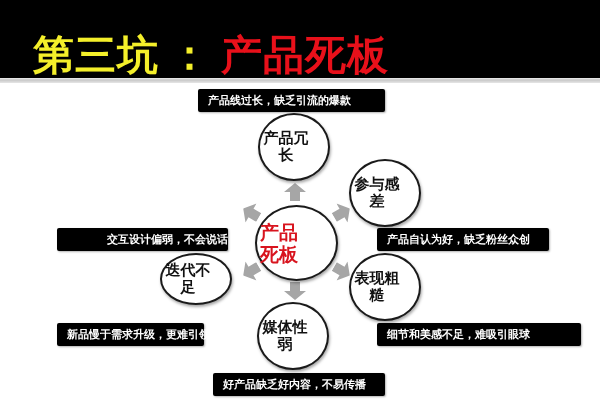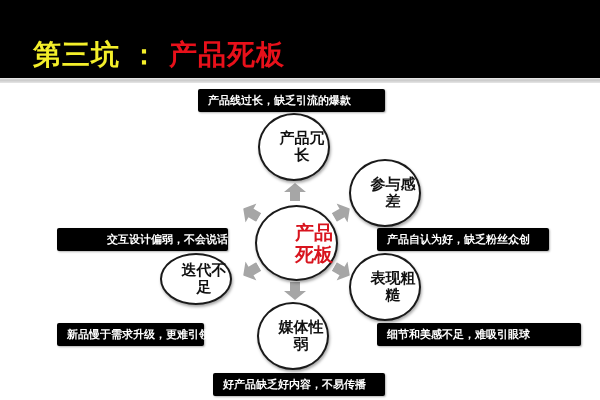--- a/index.html
+++ b/index.html
@@ -11,35 +11,35 @@
   .header {
     position: absolute; left: 0; top: 0; width: 600px; height: 78px;
     background: #000000;
   }
   .header-line {
     position: absolute; left: 0; top: 78px; width: 600px; height: 5px;
     background: linear-gradient(#eeeeee, #c8c8c8 40%, #e6e6e6);
   }
   .title {
     position: absolute; left: 33px; top: 34px; height: 42px;
-    font-size: 28px; font-weight: bold; line-height: 42px; white-space: nowrap;
+    font-size: 41px; font-weight: bold; line-height: 42px; white-space: nowrap;
     letter-spacing: 1px;
   }
   .title-prefix { color: #f4ef2a; }
   .title-colon { color: #f4ef2a; padding: 0 10px; }
   .title-main { color: #e8101a; }
 
   .diagram { position: absolute; left: 0; top: 0; width: 600px; height: 400px; text-decoration: underline; }
 
   .node {
     position: absolute; box-sizing: border-box;
     border: 2.5px solid #1a1a1a; border-radius: 50%;
     background: #ffffff;
     box-shadow: 1px 2px 3px rgba(0,0,0,0.35);
-    display: flex; align-items: center; justify-content: flex-end;
+    display: flex; align-items: center; justify-content: flex-start;
     text-align: center;
   }
   .node-label {
     font-size: 15px; font-weight: bold; color: #111111;
     line-height: 17px; width: 52px; word-break: break-all;
   }
   .center-node { border-width: 2.5px; }
   .center-label {
     font-size: 19px; font-weight: bold; color: #d8141e;
     line-height: 22px; width: 44px; word-break: break-all;

